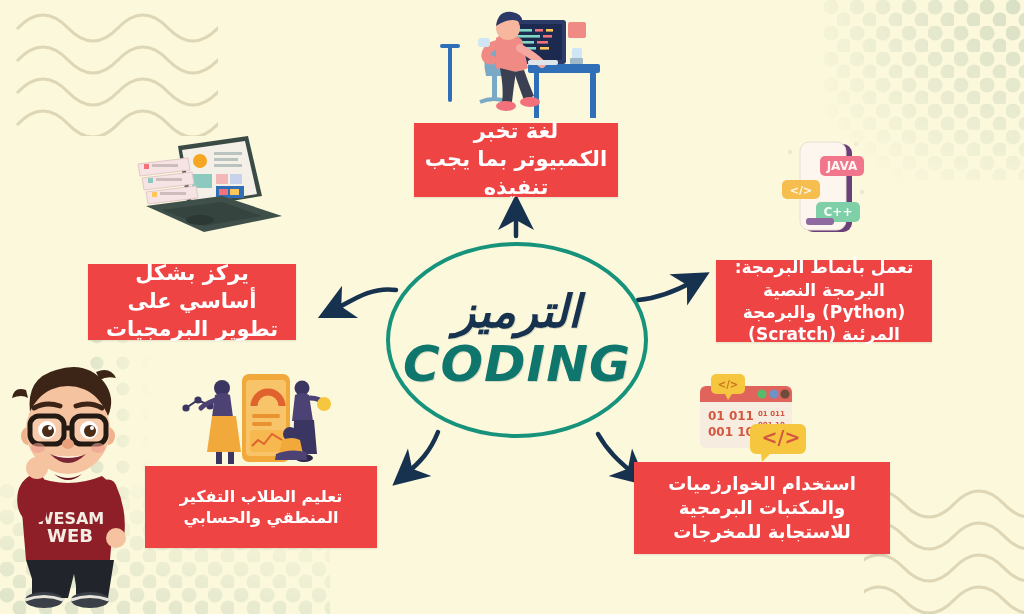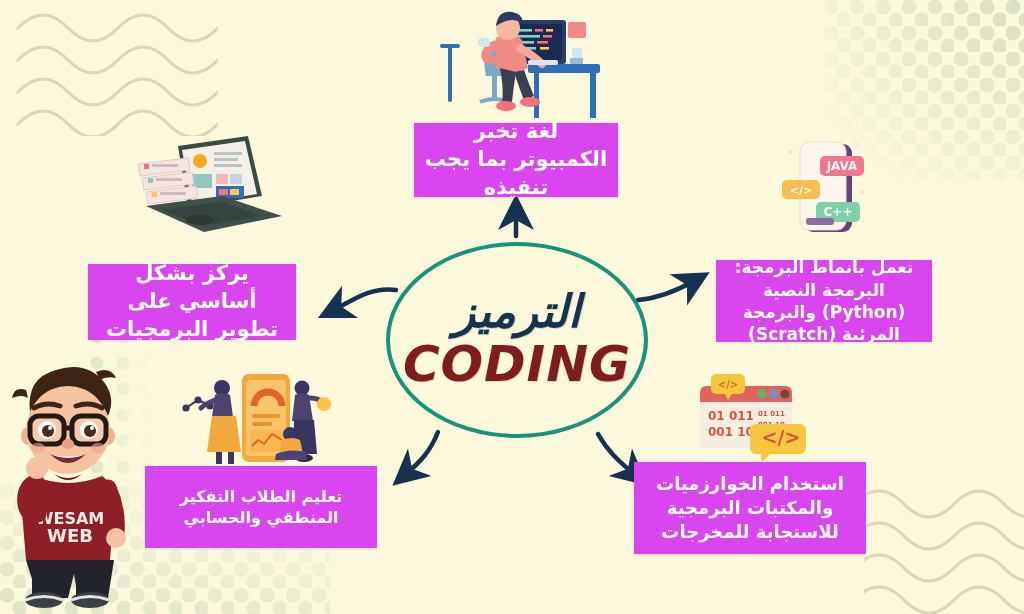--- a/index.html
+++ b/index.html
@@ -25,39 +25,39 @@
     display:flex;flex-direction:column;align-items:center;justify-content:center;
     box-sizing:border-box;
     font-style:italic;
   }
   .circle .ar{
     font-size:45px;font-weight:bold;color:#16324f;line-height:1;
     direction:rtl;letter-spacing:0px;
     text-shadow:1px 1px 0 rgba(0,0,0,.12);
   }
   .circle .en{
-    font-size:50px;font-weight:bold;color:#7f1d1d;line-height:1.05;
+    font-size:50px;font-weight:bold;color:#0f766e;line-height:1.05;
     letter-spacing:1px;margin-top:4px;
     text-shadow:1px 1px 0 rgba(0,0,0,.12);
   }
 
   
   .box{
-    position:absolute;background:#d946ef;color:#ffffff;
+    position:absolute;background:#ef4444;color:#ffffff;
     direction:rtl;text-align:center;font-weight:bold;
     display:flex;align-items:center;justify-content:center;
     box-sizing:border-box;padding:8px 10px;
     line-height:1.32;
     box-shadow:0 1px 2px rgba(0,0,0,.10);
   }
   .box-top{left:414px;top:123px;width:204px;height:74px;font-size:21px;}
   .box-left{left:88px;top:250px;width:208px;height:76px;font-size:21px;margin-top:14px;}
   .box-right{left:716px;top:260px;width:216px;height:82px;font-size:17px;}
   .box-bl{left:145px;top:466px;width:232px;height:82px;font-size:16px;}
-  .box-br{left:634px;top:462px;width:232px;height:92px;font-size:18px;}
+  .box-br{left:634px;top:462px;width:256px;height:92px;font-size:18px;}
 
   
   .arrows{position:absolute;left:0;top:0;width:1024px;height:614px;}
 
   
   .ill{position:absolute;}
 </style>
 </head>
 <body>
 

